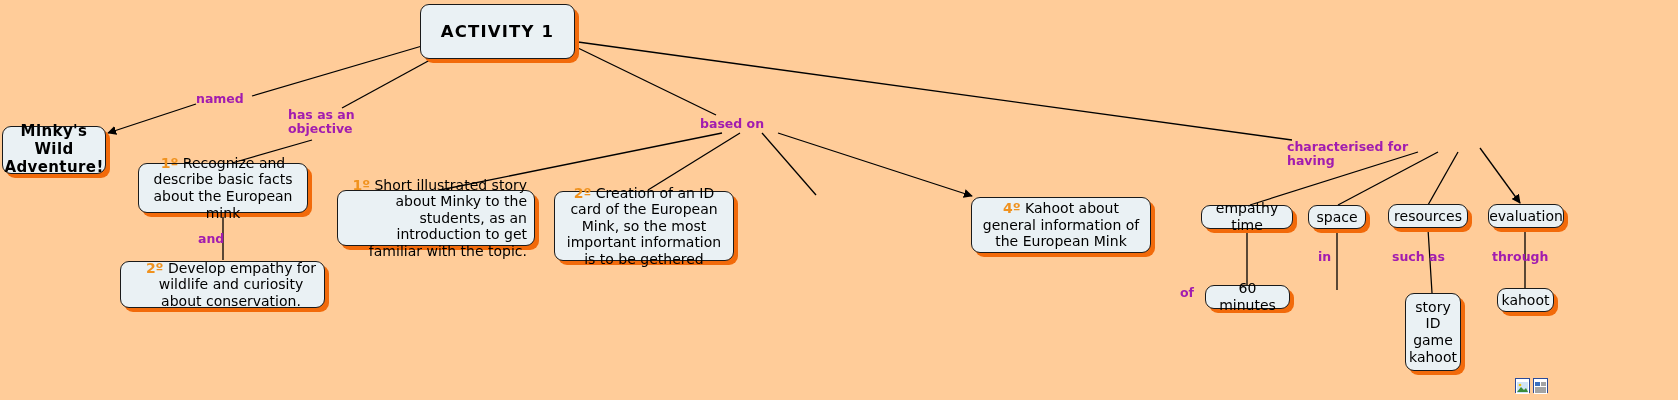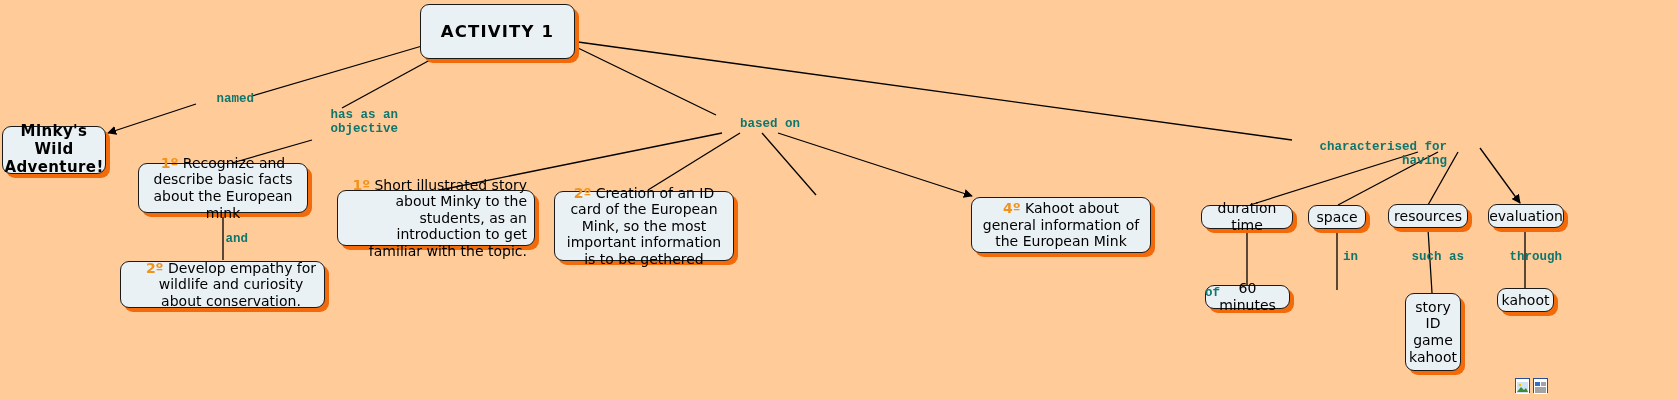--- a/index.html
+++ b/index.html
@@ -50,26 +50,25 @@
     letter-spacing: 1.2px;
   }
   .node .num {
     color: #f0921e;
     font-weight: bold;
   }
   .link-label {
     position: absolute;
     font-weight: bold;
     font-size: 12.5px;
-    color: #0f766e;
-    text-align: right;
+    color: #a21caf;
+    text-align: left;
     line-height: 1.15;
     white-space: pre-line;
     z-index: 6;
-    font-family: Liberation Mono, monospace;
   }
   .icon-row {
     position: absolute;
     display: flex;
     gap: 3px;
     z-index: 7;
   }
   .mini-icon {
     width: 15px;
     height: 15px;
@@ -145,21 +144,21 @@
   <div class="node" style="left:554px; top:191px; width:180px; height:70px;">
     <span><span class="num">2º</span> <span>Creation of an ID card of the European Mink, so the most important information is to be gethered</span></span>
   </div>
 
 
   <div class="node" style="left:971px; top:197px; width:180px; height:56px;">
     <span><span class="num">4º</span> <span>Kahoot about general information of the European Mink</span></span>
   </div>
 
   <div class="node" style="left:1201px; top:205px; width:92px; height:24px;">
-    <span>duration time</span>
+    <span>empathy time</span>
   </div>
 
   <div class="node" style="left:1308px; top:205px; width:58px; height:24px;">
     <span>space</span>
   </div>
 
   <div class="node" style="left:1388px; top:204px; width:80px; height:24px;">
     <span>resources</span>
   </div>
 

